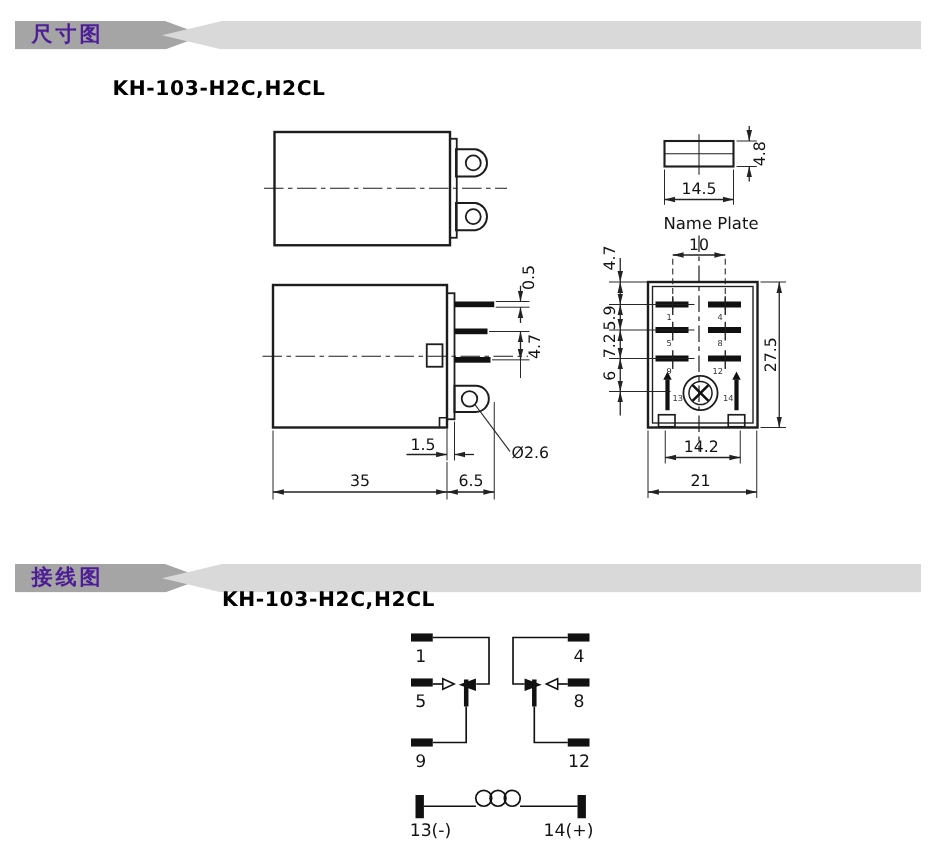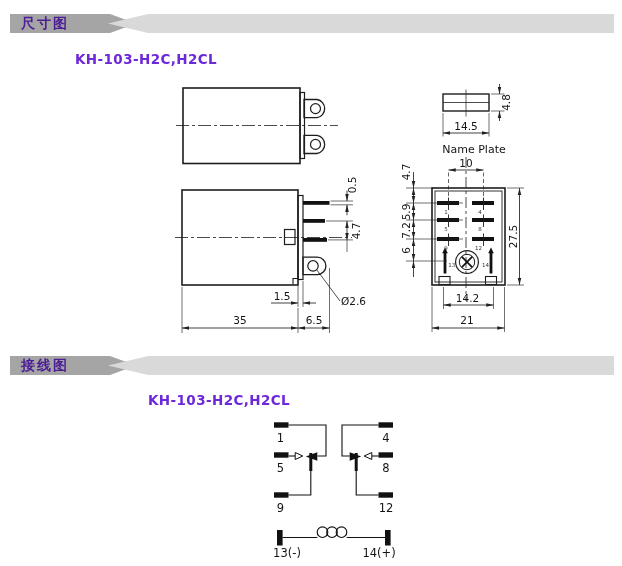--- a/index.html
+++ b/index.html
@@ -1,26 +1,26 @@
 <!DOCTYPE html>
 <html><head>
 <meta charset="utf-8">
 <style>
   html,body{margin:0;padding:0;background:#fff;}
   .page{position:relative;width:622px;height:566px;background:#ffffff;overflow:hidden;
         font-family:"DejaVu Sans",sans-serif;}
   .banner{position:absolute;left:10px;width:604px;height:19px;}
-  #b1{top:14px;} #b2{top:356px;}
+  #b1{top:14px;} #b2{top:376px;}
   .bdark{position:absolute;left:0;top:0;width:126px;height:19px;background:#a5a5a5;
          clip-path:polygon(0 0,100px 0,126px 9.5px,100px 19px,0 19px);}
   .blight{position:absolute;left:98px;top:0;width:506px;height:19px;background:#d9d9d9;
           clip-path:polygon(40px 0,100% 0,100% 100%,40px 100%,0 50%);}
   .blabel{position:absolute;left:11px;top:1px;font-weight:bold;font-size:14px;line-height:17px;
           color:#4c1d95;letter-spacing:2px;}
-  .model{position:absolute;font-weight:bold;font-size:13.5px;color:#6d28d9;letter-spacing:.4px;}
+  .model{position:absolute;font-weight:bold;font-size:13.5px;color:#000000;letter-spacing:.4px;}
   #t1{left:75px;top:51px;} #t2{left:148px;top:392px;}
   svg{position:absolute;left:0;top:0;}
   svg text{font-family:"DejaVu Sans",sans-serif;fill:#141414;stroke:none;}
   .dimtxt{font-size:10.5px;}
   .tiny{font-size:5.5px;fill:#333;}
   .wlabel{font-size:11.5px;}
 </style>
 </head>
 <body>
 

